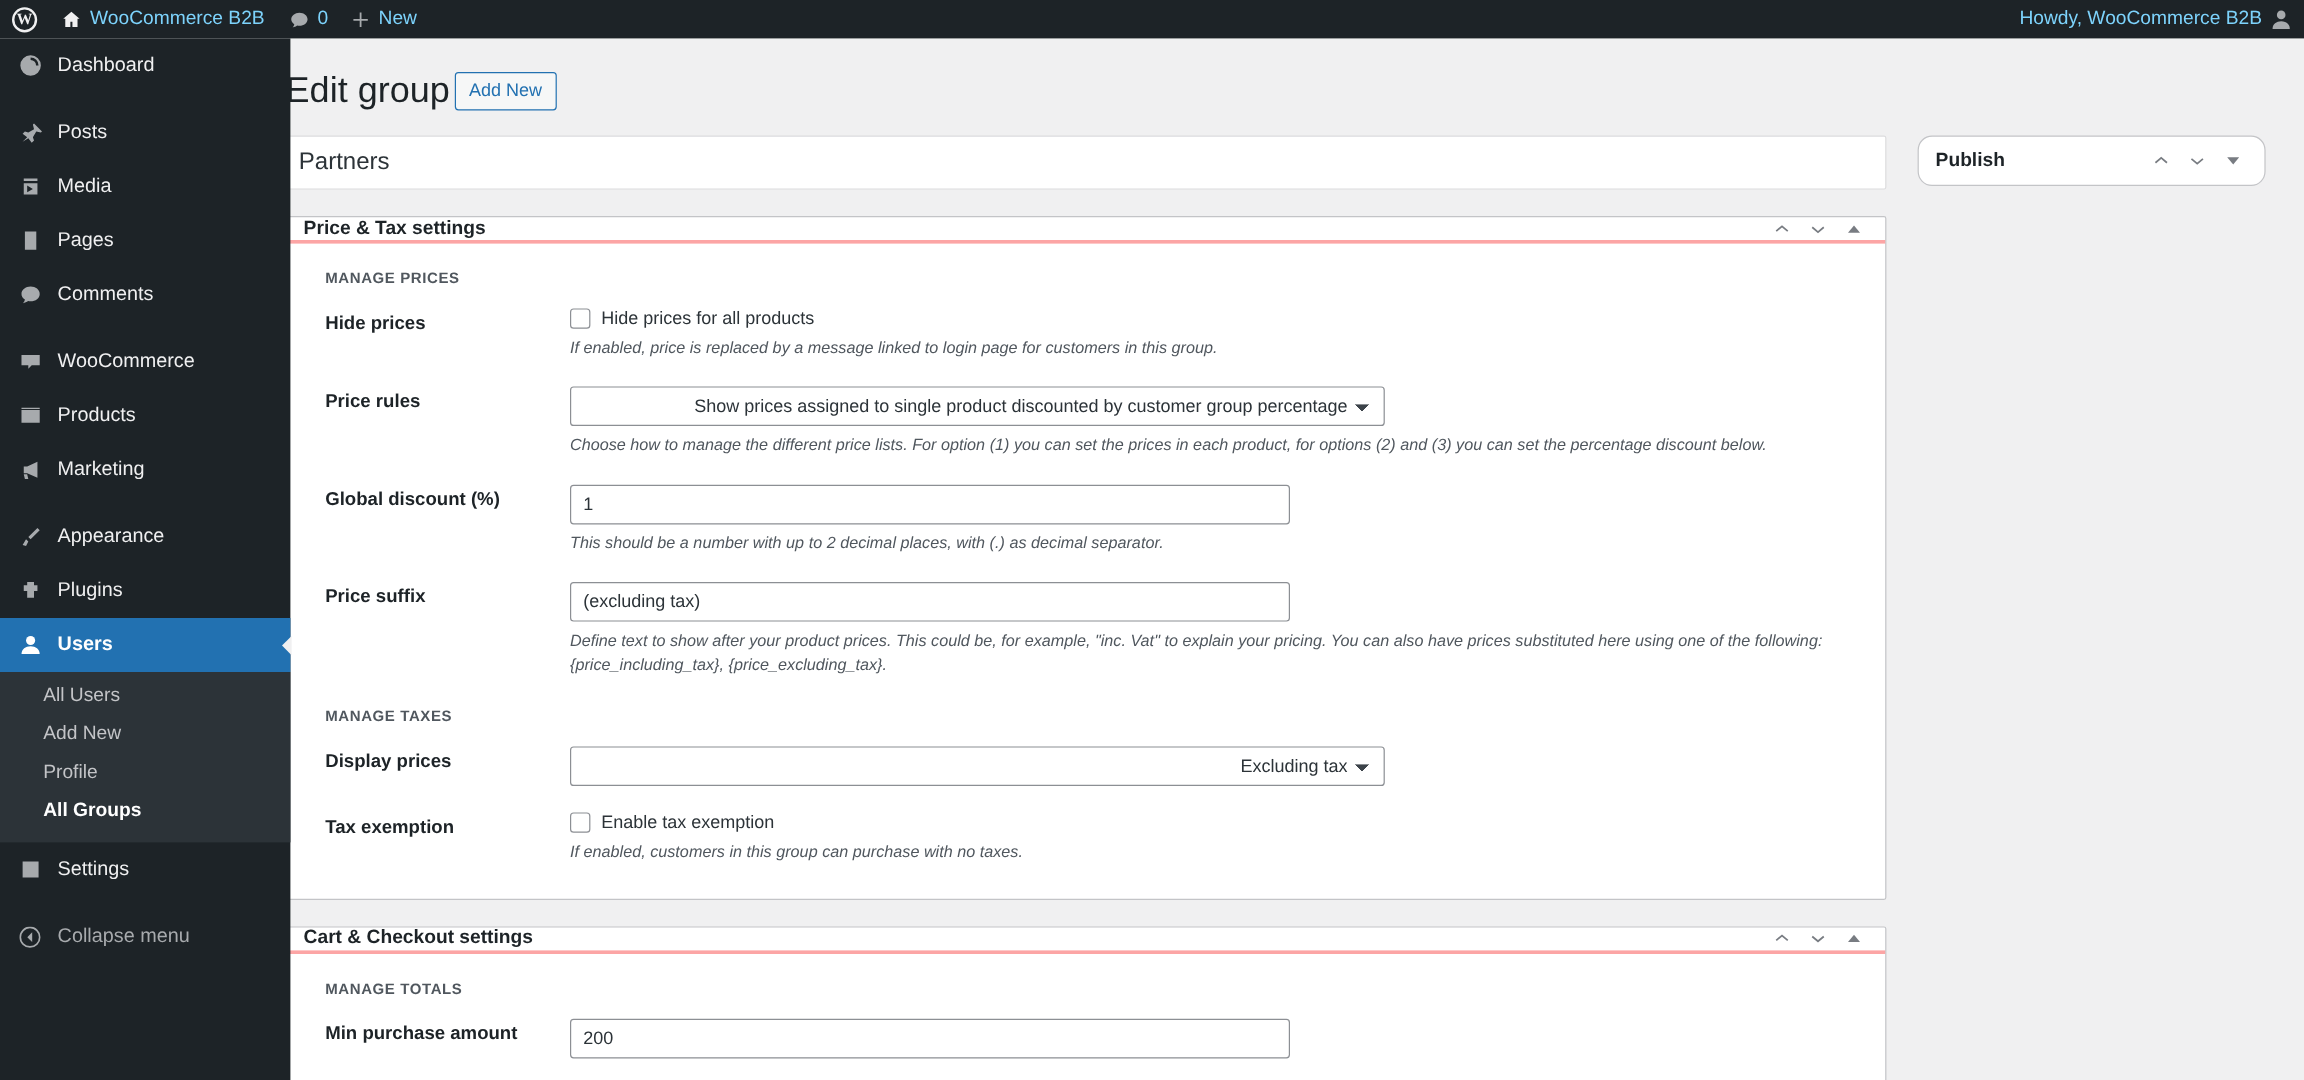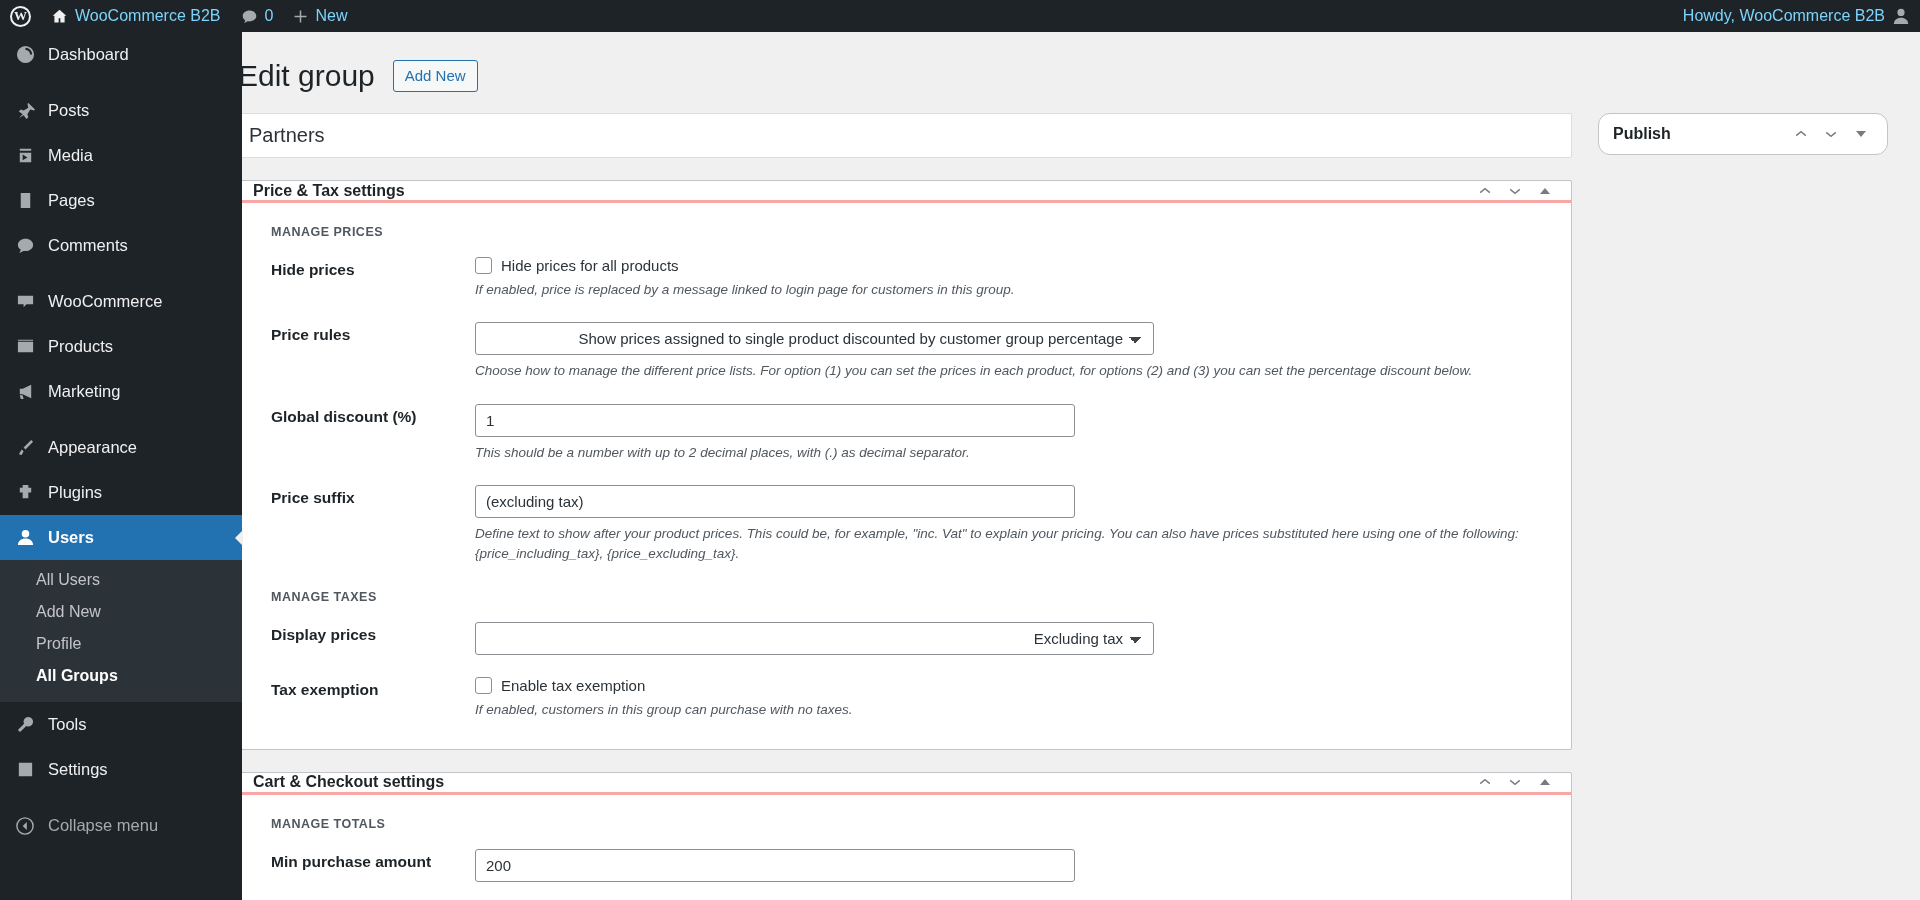--- a/index.html
+++ b/index.html
@@ -64,21 +64,21 @@
     display: block; padding: 7px 0 7px 36px; color: #c3c4c7; font-size: 16px; text-decoration: none;
   }
   .submenu a.current { color: #fff; font-weight: 700; }
   .collapse-row { color: #a7aaad; }
   
   #wpbody {
     position: absolute; top: 32px; left: 206px; right: 0; bottom: 0;
     background: #f0f0f1; overflow: hidden;
   }
   .wrap { padding: 16px 32px 0 32px; }
-  .page-head { display: flex; align-items: center; gap: 18px; margin: 8px 0 18px; }
+  .page-head { display: flex; align-items: center; gap: 4px; margin: 8px 0 18px; }
   h1.page-title { font-size: 30px; font-weight: 400; color: #1d2327; margin: 0; line-height: 1.3; }
   .page-title-action {
     font-size: 15px; color: #2271b1; background: #f6f7f7;
     border: 1px solid #2271b1; border-radius: 3px; padding: 3px 11px;
     text-decoration: none; line-height: 1.6;
   }
   .columns { display: flex; gap: 26px; align-items: flex-start; }
   .col-main { flex: 1 1 auto; min-width: 0; }
   .col-side { width: 290px; flex: 0 0 290px; }
   .titlewrap {
@@ -304,28 +304,20 @@
     <span>Users</span>
   </div>
 
   <div class="submenu">
     <a>All Users</a>
     <a>Add New</a>
     <a>Profile</a>
     <a class="current">All Groups</a>
   </div>
 
-  <div class="menu-top">
-    <span class="mi">
-      <svg width="19" height="19" viewBox="0 0 20 20" fill="currentColor">
-          <path d="M13 2a5 5 0 0 0-4.5 7.2L2 15.7 4.3 18l6.5-6.5A5 5 0 1 0 13 2z"></path>
-        </svg>
-    </span>
-    <span>Tools</span>
-  </div>
 
   <div class="menu-top">
     <span class="mi">
       <svg width="19" height="19" viewBox="0 0 20 20" fill="currentColor">
           <path d="M3 3h14v14H3zm3 3h8v2H6zm0 4h8v2H6z"></path>
         </svg>
     </span>
     <span>Settings</span>
   </div>
   <div class="menu-sep"></div>

